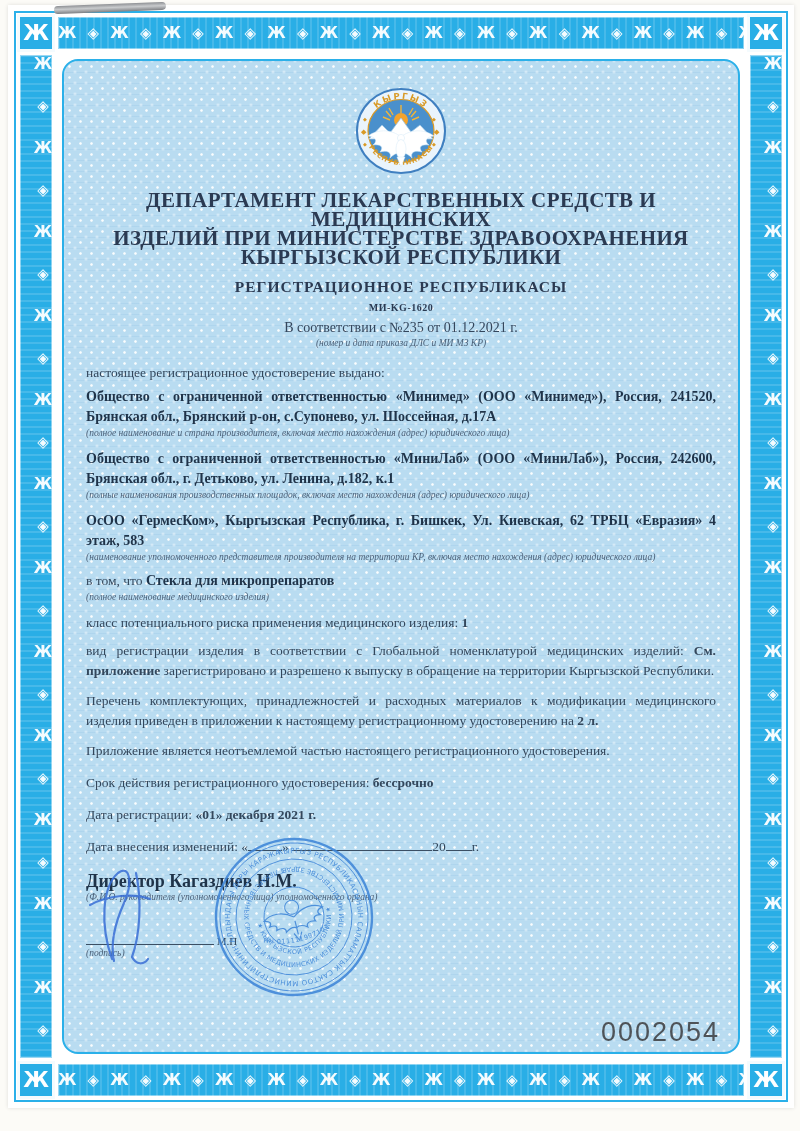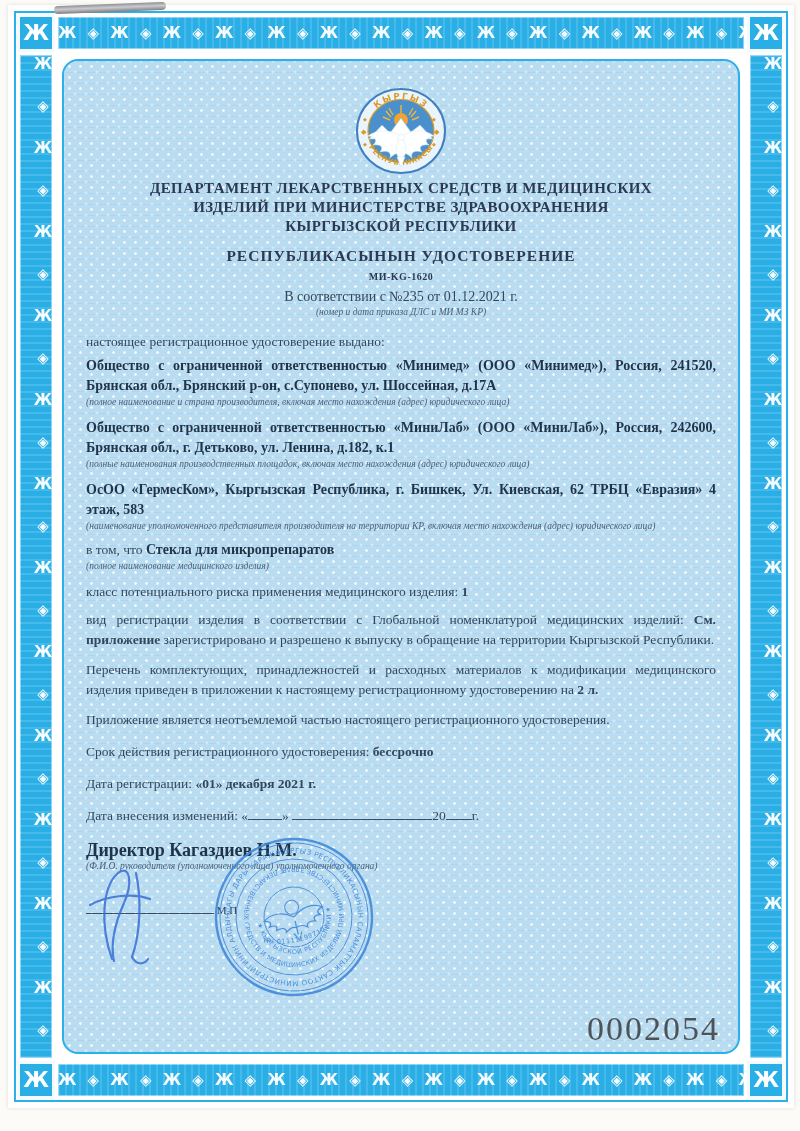--- a/index.html
+++ b/index.html
@@ -33,40 +33,40 @@
            background-color:#b9dcf1;
            background-image:
              radial-gradient(circle,rgba(255,255,255,.95) .8px,rgba(255,255,255,0) 1.7px),
              radial-gradient(circle,rgba(255,255,255,.55) .8px,rgba(255,255,255,0) 1.7px),
              linear-gradient(180deg,rgba(110,170,215,.14) 1px,transparent 1px);
            background-size:11px 11px,11px 11px,11px 11px;
            background-position:0 0,5.5px 5.5px,0 0;
            padding:0 22px;box-sizing:border-box;overflow:hidden;}
   .emblem-wrap{text-align:center;margin-top:26px;}
   .hdr{color:#2b3a52;text-align:center;}
-  .dept{margin-top:0;font-weight:bold;font-size:15px;line-height:19px;letter-spacing:.4px;}
+  .dept{margin-top:12px;font-weight:bold;font-size:21px;line-height:19px;letter-spacing:.4px;}
   .doc-title{margin-top:10px;font-weight:bold;font-size:15.5px;letter-spacing:1px;line-height:20px;}
   .doc-num{margin-top:2px;font-weight:bold;font-size:10px;line-height:18px;letter-spacing:.5px;}
   .accord{margin-top:2px;font-size:14px;line-height:18px;color:#34465c;}
   .note{font-style:italic;font-size:9.5px;line-height:12px;color:#4b6078;}
   .note.c{text-align:center;}
   .body-text{color:#33475c;font-size:13.5px;line-height:19.5px;}
   .p-bold{color:#1f3349;font-weight:bold;font-size:14px;line-height:20px;text-align:justify;}
   .p-reg{color:#33475c;font-size:13.5px;line-height:20px;text-align:justify;}
   .issued{margin-top:14px;}
   .mt4{margin-top:4px;} .mt8{margin-top:8px;} .mt10{margin-top:10px;}
   .mt12{margin-top:12px;}
   .blank{display:inline-block;border-bottom:1.2px solid #3b4f64;height:13px;vertical-align:baseline;}
   .sig-area{position:relative;margin-top:14px;}
   .director{font-weight:bold;font-size:18px;color:#1f3349;line-height:20px;}
   .sig-row{margin-top:28px;font-size:11px;color:#33475c;}
   .stamp{position:absolute;left:146px;top:772px;width:168px;height:168px;opacity:.88;filter:blur(.2px);}
   .squiggle{position:absolute;left:14px;top:800px;width:104px;height:112px;}
-  .serial{position:absolute;right:18px;bottom:4px;font-family:Liberation Serif, serif;
-          font-size:34px;letter-spacing:2px;color:#4e5358;}
+  .serial{position:absolute;right:18px;bottom:4px;font-family:Liberation Sans, sans-serif;
+          font-size:27px;letter-spacing:2px;color:#4e5358;}
 </style>
 </head>
 <body>
 
 <div class="scene">
   <div class="paperclip"></div>
 
   <div class="page">
     <div class="thin-frame"></div>
 
@@ -126,21 +126,21 @@
           </g>
         </svg>
       </div>
 
       <div class="hdr dept">
         <div>ДЕПАРТАМЕНТ ЛЕКАРСТВЕННЫХ СРЕДСТВ И МЕДИЦИНСКИХ</div>
         <div>ИЗДЕЛИЙ ПРИ МИНИСТЕРСТВЕ ЗДРАВООХРАНЕНИЯ</div>
         <div>КЫРГЫЗСКОЙ РЕСПУБЛИКИ</div>
       </div>
 
-      <div class="hdr doc-title">РЕСПУБЛИКАСЫНЫН УДОСТОВЕРЕНИЕ</div>
+      <div class="hdr doc-title">РЕГИСТРАЦИОННОЕ РЕСПУБЛИКАСЫ</div>
       <div class="hdr doc-num">МИ-KG-1620</div>
       <div class="hdr accord">В соответствии с №235 от 01.12.2021 г.</div>
       <div class="note c">(номер и дата приказа ДЛС и МИ МЗ КР)</div>
 
       <div class="body-text issued">настоящее регистрационное удостоверение выдано:</div>
 
       <div class="p-bold mt4">Общество с ограниченной ответственностью «Минимед» (ООО «Минимед»), Россия, 241520, Брянская обл., Брянский р-он, с.Супонево, ул. Шоссейная, д.17А</div>
       <div class="note">(полное наименование и страна производителя, включая место нахождения (адрес) юридического лица)</div>
 
       <div class="p-bold mt10">Общество с ограниченной ответственностью «МиниЛаб» (ООО «МиниЛаб»), Россия, 242600, Брянская обл., г. Детьково, ул. Ленина, д.182, к.1</div>
@@ -182,20 +182,21 @@
         <span class="blank" style="width:140px"></span><span>20</span><span class="blank" style="width:26px"></span><span>г.</span>
       </div>
 
       <div class="sig-area">
         <div class="director">Директор Кагаздиев Н.М.</div>
         <div class="note">(Ф.И.О. руководителя (уполномоченного лица) уполномоченного органа)</div>
         <div class="sig-row">
           <span class="blank" style="width:128px"></span>
           <span>М.П</span>
         </div>
+        <div class="note">(подпись)</div>
       </div>
 
       <svg class="squiggle" viewBox="0 0 104 112">
         <g fill="none" stroke="#3a6fd6" stroke-width="2.2" stroke-linecap="round" opacity="0.85">
           <path d="M34 98 C 22 64 24 26 40 12 C 52 3 55 22 46 42 C 38 60 32 82 36 100"></path>
           <path d="M12 44 C 30 34 56 32 72 38"></path>
           <path d="M58 12 C 64 40 62 74 54 96"></path>
           <path d="M54 96 C 58 104 66 104 70 98"></path>
         </g>
       </svg>

